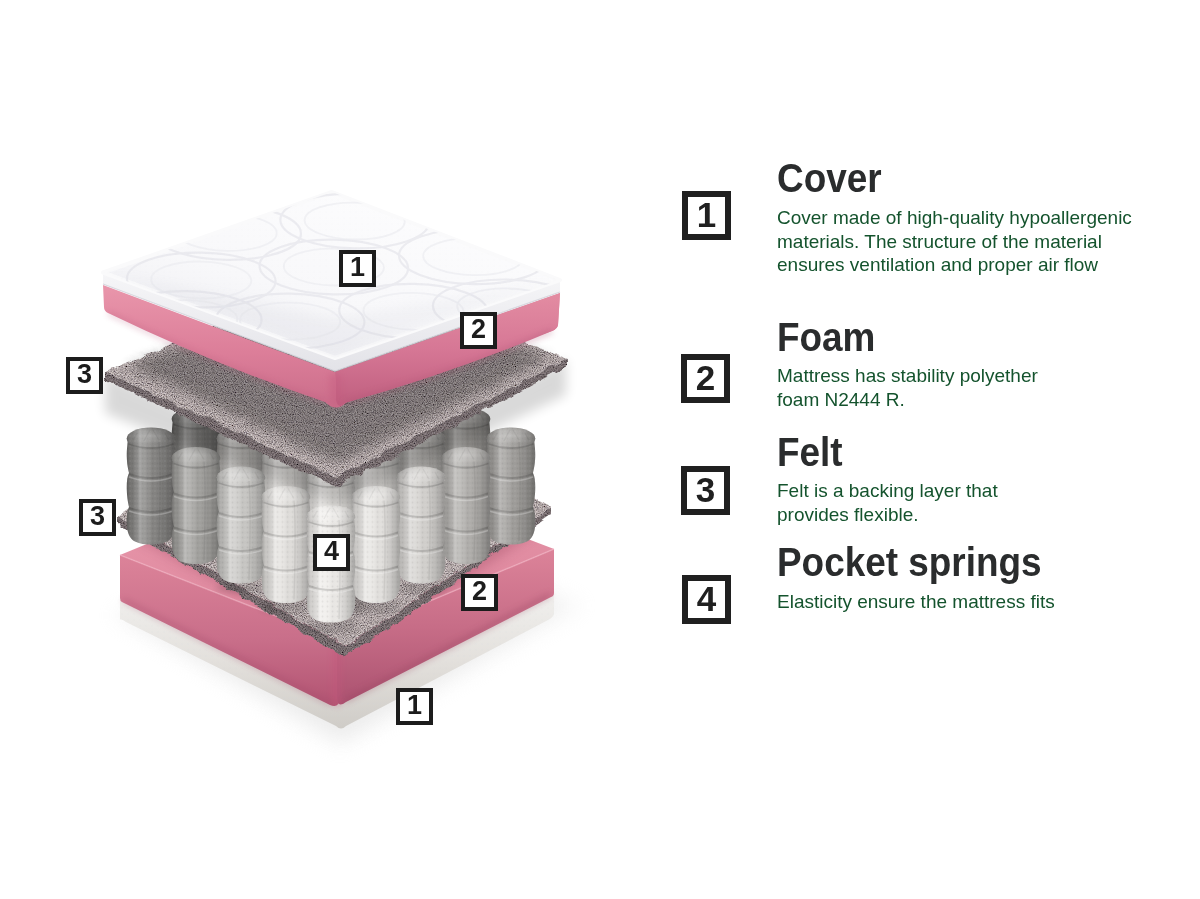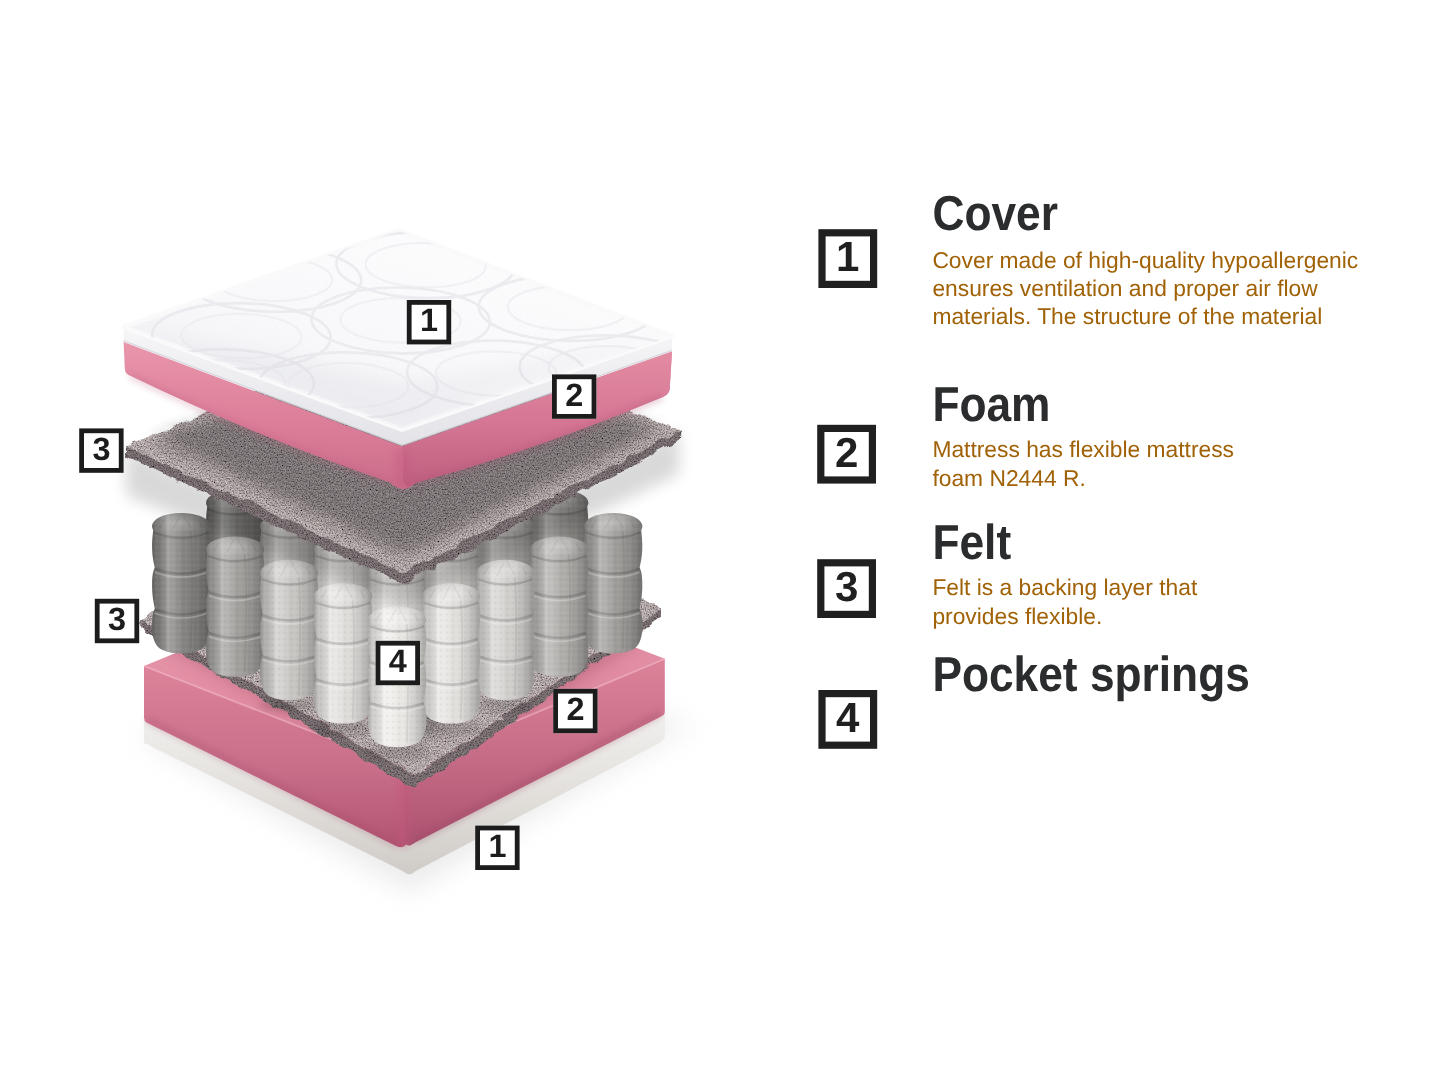--- a/index.html
+++ b/index.html
@@ -28,21 +28,21 @@
     padding-bottom:3px;
   }
   .legend-title{
     position:absolute;left:777px;
     font-size:41px;font-weight:bold;color:#2a2c2d;line-height:46px;
     transform:scaleX(0.90);transform-origin:0 0;white-space:nowrap;
     letter-spacing:0px;
   }
   .legend-desc{
     position:absolute;left:777px;
-    font-size:19px;color:#a16207;line-height:23.5px;
+    font-size:19px;color:#14532d;line-height:23.5px;
     transform-origin:0 0;white-space:nowrap;
   }
 </style>
 </head>
 <body>
 
 <div id="stage">
 
   <svg id="art" width="660" height="899" viewBox="0 0 660 899" aria-hidden="true">
     <defs>
@@ -309,43 +309,44 @@
   </div>
 
   <div>
 
     <div class="legend-box" style="left:682px;top:191px">
       <span>1</span>
     </div>
     <div class="legend-title" style="top:154.5px"><span>Cover</span></div>
     <div class="legend-desc" style="top:206px">
       <div>Cover made of high-quality hypoallergenic</div>
+      <div>materials. The structure of the material</div>
       <div>ensures ventilation and proper air flow</div>
-      <div>materials. The structure of the material</div>
     </div>
 
     <div class="legend-box" style="left:681px;top:354px">
       <span>2</span>
     </div>
     <div class="legend-title" style="top:313.5px"><span>Foam</span></div>
     <div class="legend-desc" style="top:364px">
-      <div>Mattress has flexible mattress</div>
+      <div>Mattress has stability polyether</div>
       <div>foam N2444 R.</div>
     </div>
 
     <div class="legend-box" style="left:681px;top:466px">
       <span>3</span>
     </div>
     <div class="legend-title" style="top:428.5px"><span>Felt</span></div>
     <div class="legend-desc" style="top:479px">
       <div>Felt is a backing layer that</div>
       <div>provides flexible.</div>
     </div>
 
     <div class="legend-box" style="left:682px;top:575px">
       <span>4</span>
     </div>
     <div class="legend-title" style="top:538.5px"><span>Pocket springs</span></div>
     <div class="legend-desc" style="top:590px">
+      <div>Elasticity ensure the mattress fits</div>
     </div>
 
   </div>
 </div>
 
 </body></html>

